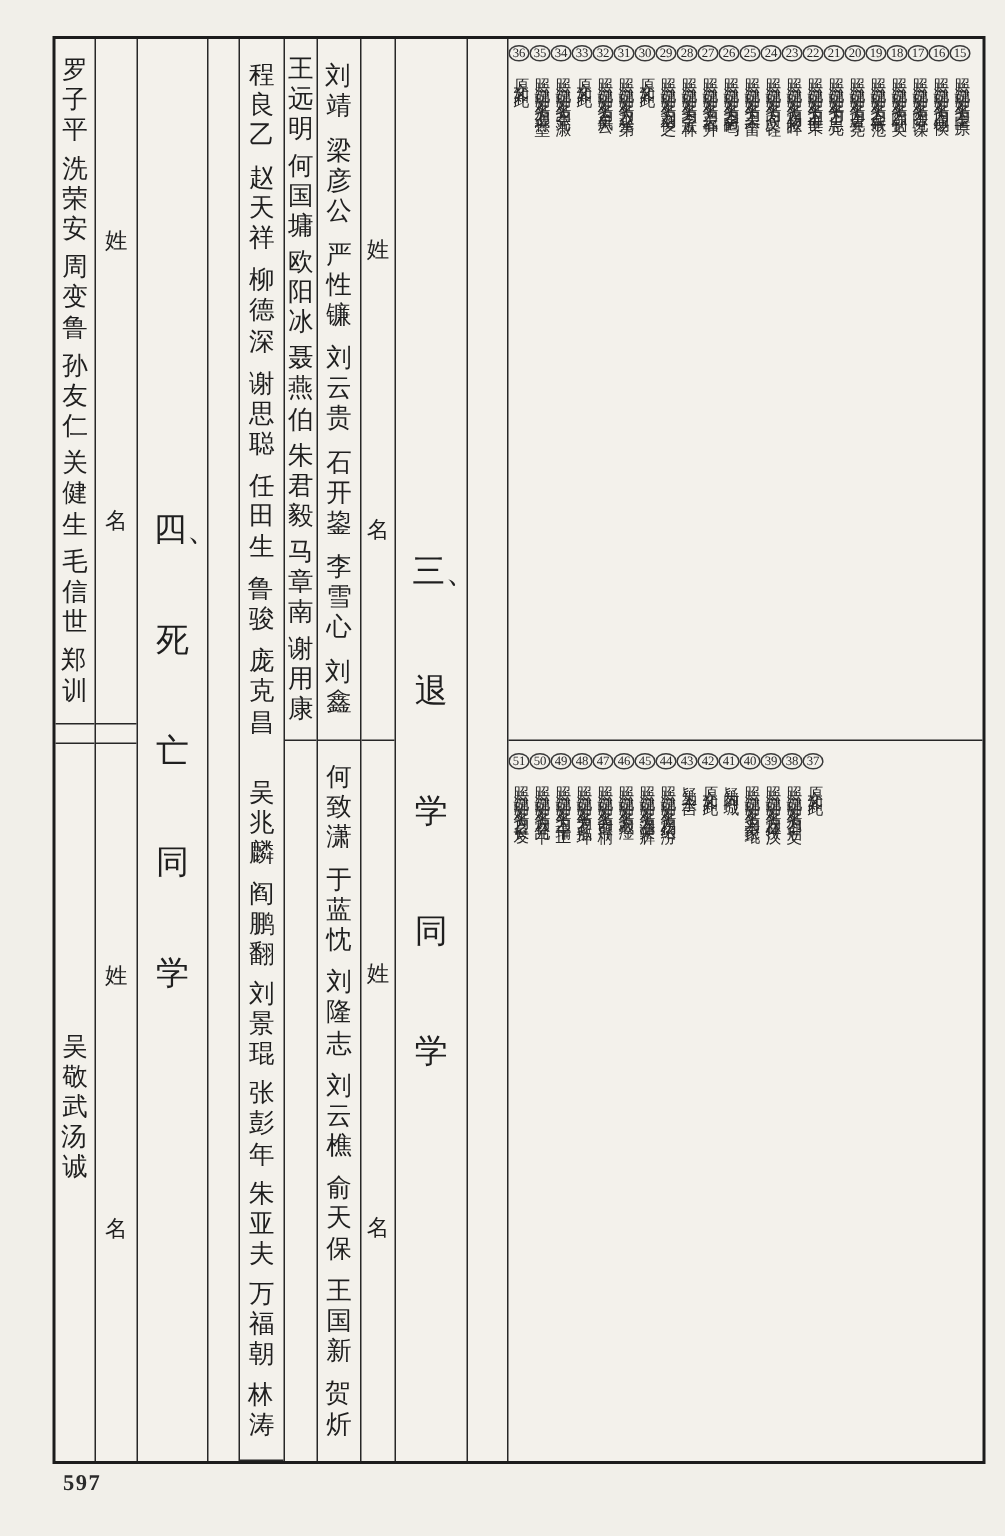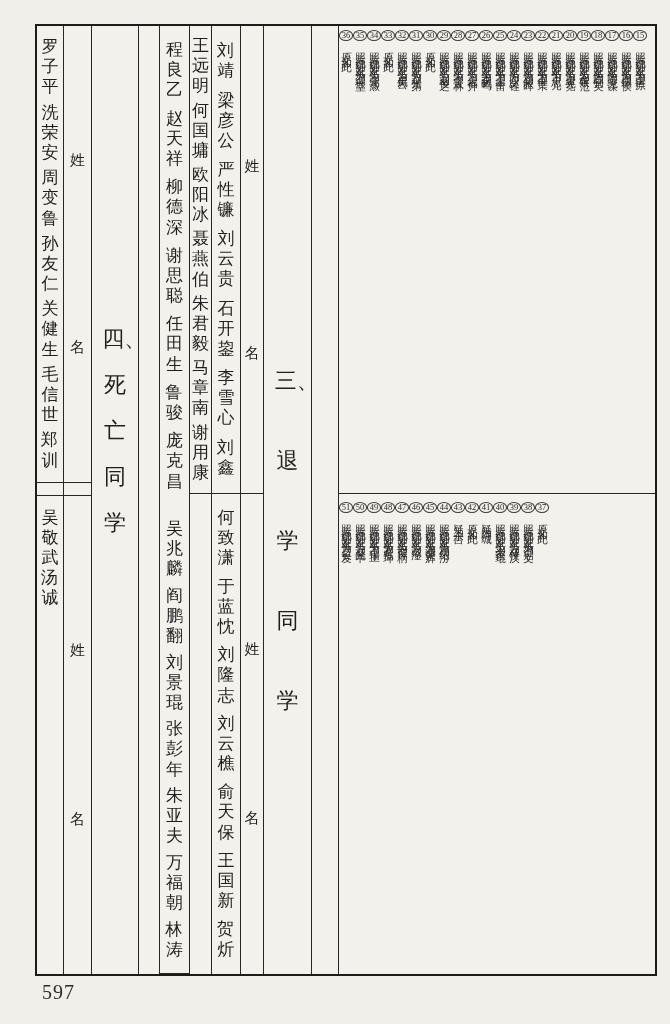--- a/index.html
+++ b/index.html
@@ -19,40 +19,40 @@
   .col-a{width:27px;} .col-b{width:28px;} .col-c{width:47px;} .col-d{width:21px;}
   .col-e{width:30px;} .col-f{width:22px;} .col-g{width:29px;justify-content:space-between;} .col-h{width:23px;}
   .col-i{width:48px;} .col-j{width:27px;} .col-k{flex:1;}
   .cell { box-sizing:border-box; }
   .cell.top { height:468px; border-bottom:1.5px solid #272727; }
   .col-a .cell.top, .col-b .cell.top { height:456px; border-bottom:none; }
   .band { height:14px; box-sizing:border-box; border-top:1.5px solid #272727; border-bottom:1.5px solid #272727; }
   .cell.bottom { flex:1; border-bottom:none; }
   .full { height:100%; }
   .names { display:flex; flex-direction:column; align-items:center; justify-content:space-evenly; padding:6px 0; }
-  .names.sparse { justify-content:flex-start; padding-top:12px; }
+  .names.sparse { justify-content:center; padding-top:12px; }
   .name { width:1.1em; font-size:17px; line-height:1.18; text-align:center; letter-spacing:0; word-break:break-all; white-space:break-spaces; }
   .hdr { display:flex; flex-direction:column; align-items:center; justify-content:center; font-size:15px; }
   .hdr.top-gap { gap:168px; }
   .hdr.bot-gap { gap:150px; }
   .vtitle { width:1.15em; margin:0 auto; font-size:22px; text-align:center; word-break:break-all; }
-  .vtitle.t4 { padding-top:290px; line-height:46px; }
+  .vtitle.t4 { padding-top:290px; line-height:74px; }
   .vtitle.t3 { padding-top:315px; line-height:80px; }
   .ann-cell { overflow:hidden; }
   .ann-block {
     writing-mode:vertical-rl; text-orientation:upright;
     height:100%; box-sizing:border-box; padding:4px 3px 0 0;
   }
   .cell.bottom .ann-block { padding-top:8px; }
   .ann-col { line-height:14px; font-size:10.5px; letter-spacing:3.2px; color:#262626; }
   .ann-num {
     text-combine-upright:all; font-size:8.5px; letter-spacing:0;
     border:1px solid #3a3a3a; border-radius:50%; padding:0 1px; margin-inline-end:3px;
   }
-  .page-number { position:absolute; left:42px; top:981px; font-size:20px; color:#2b2b2b; letter-spacing:1px; }
+  .page-number { position:absolute; left:42px; top:981px; font-size:15px; color:#2b2b2b; letter-spacing:1px;font-weight:bold; }
 </style>
 </head>
 <body>
 
 <div class="frame">
 
   <div class="col col-a">
     <div class="cell top names">
 
     <div class="name">罗子平</div>

